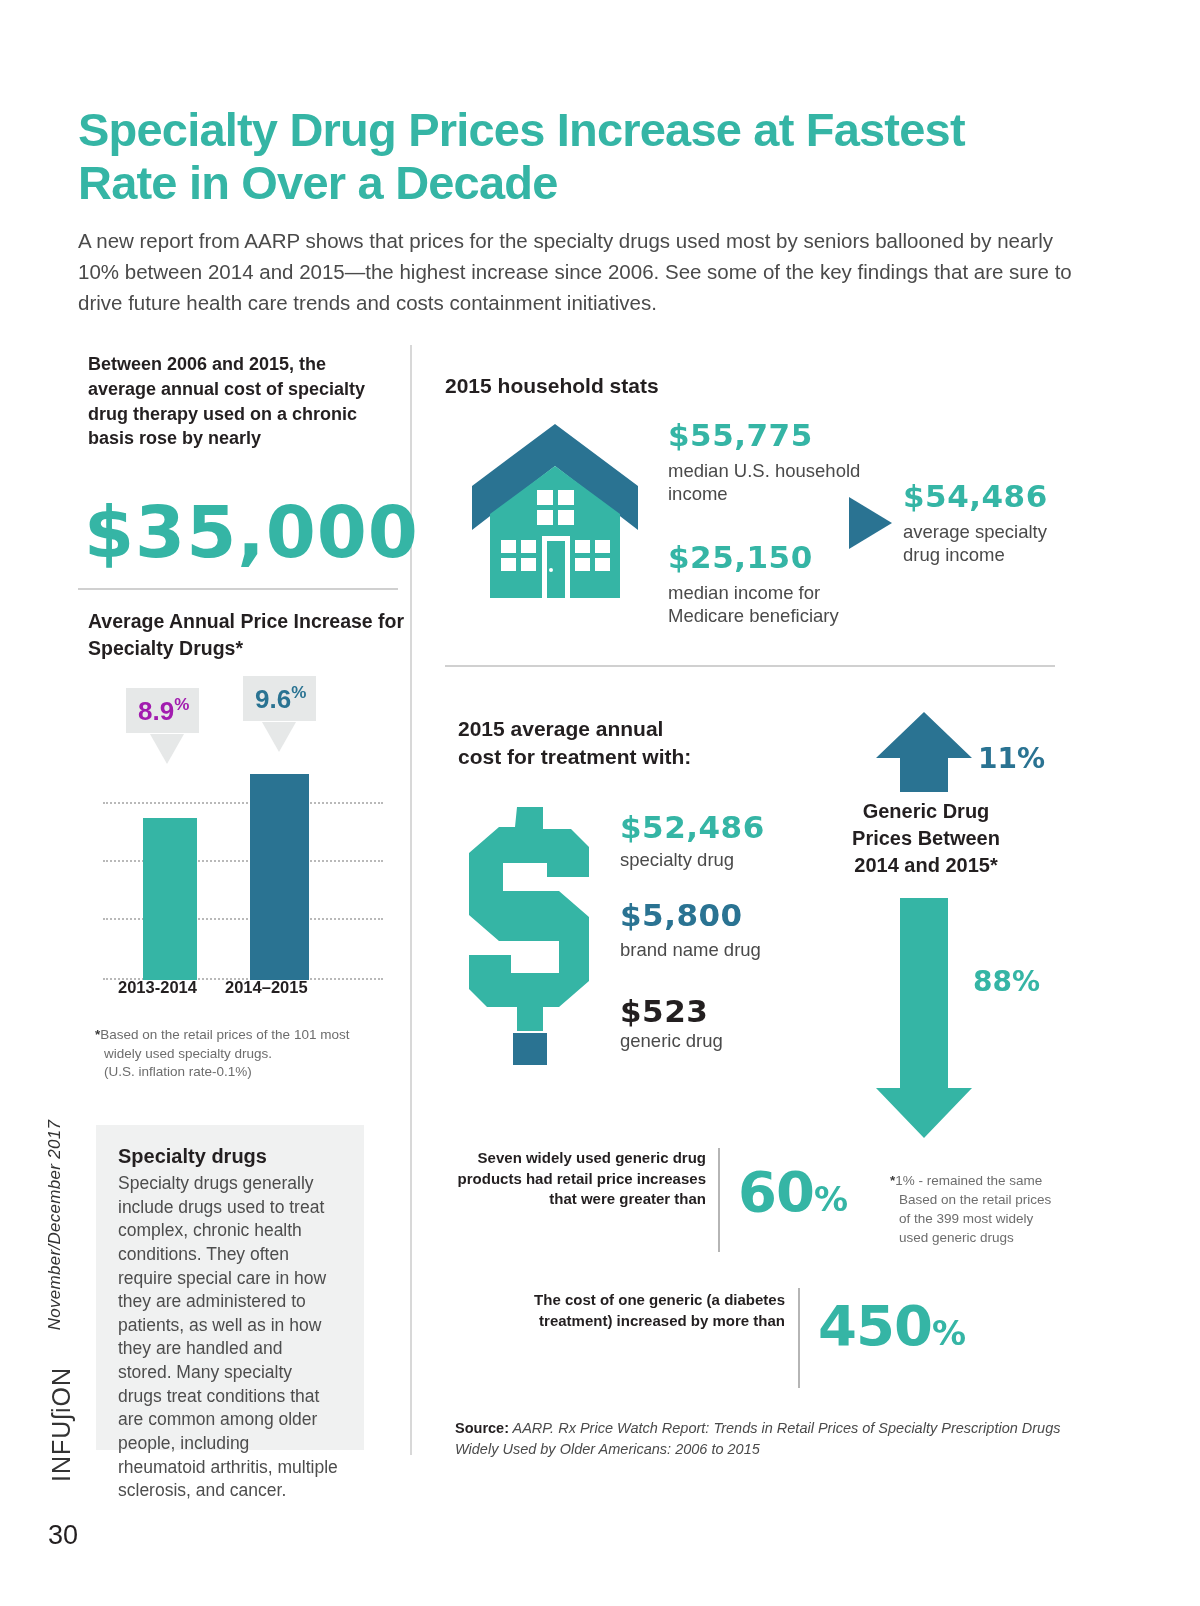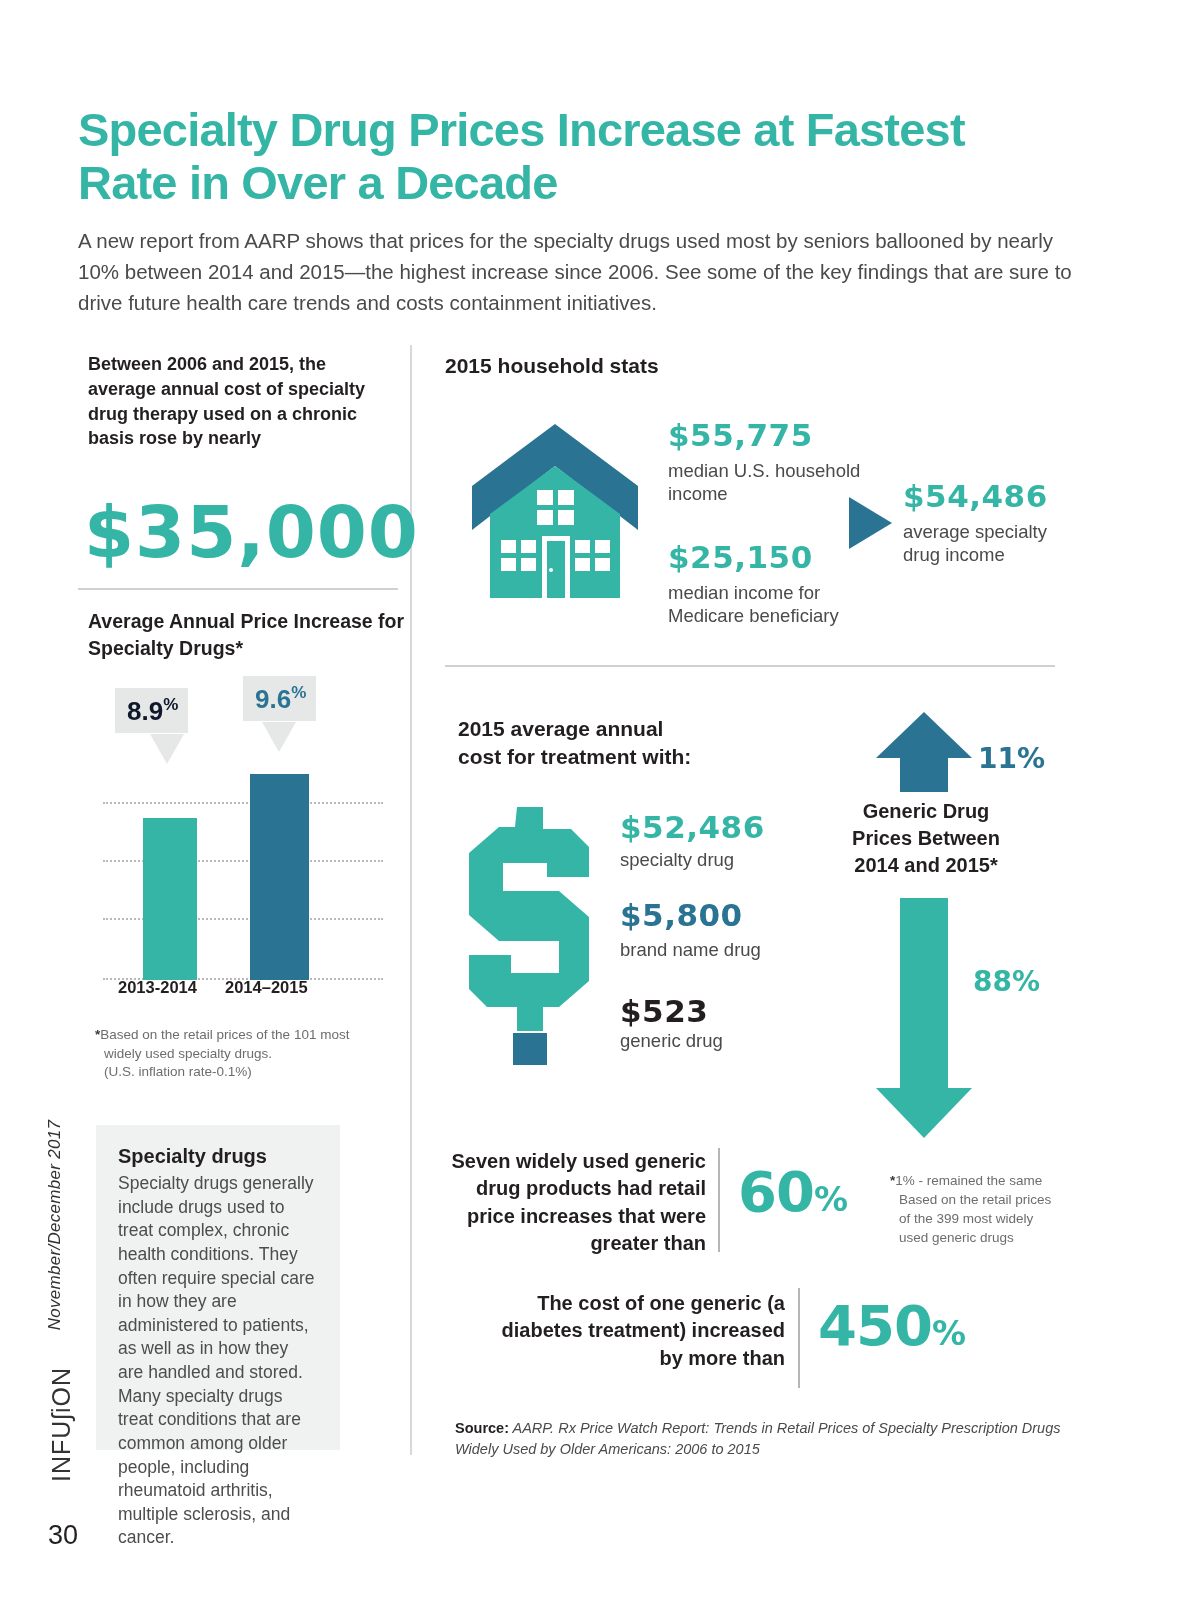--- a/index.html
+++ b/index.html
@@ -65,21 +65,21 @@
   .bar {
     position: absolute; bottom: 0;
   }
   .bar-a { left: 48px; width: 54px; height: 162px; background: #35b5a5; }
   .bar-b { left: 155px; width: 59px; height: 206px; background: #2a7392; }
   .callout {
     position: absolute; background: #e6e8e8; padding: 8px 10px 9px 12px;
     font-size: 26px; font-weight: bold; line-height: 1;
   }
   .callout .pct { font-size: 17px; vertical-align: super; }
-  .callout-a { left: 20px; top: -2px; color: #0f172a; }
+  .callout-a { left: 31px; top: -2px; color: #a21caf; }
   .callout-b { left: 148px; top: -14px; color: #2a7392; }
   .callout-tail {
     position: absolute; width: 0; height: 0;
     border-left: 17px solid transparent; border-right: 17px solid transparent;
     border-top: 30px solid #e6e8e8;
   }
   .tail-a { left: 55px; top: 44px; }
   .tail-b { left: 167px; top: 32px; }
   .xlabels {
     position: absolute; left: 95px; top: 978px; width: 310px;
@@ -90,21 +90,21 @@
   .xl-b { left: 130px; }
   .footnote-left {
     position: absolute; left: 95px; top: 1026px; width: 300px;
     font-size: 13.5px; line-height: 1.38; color: #6d6d6d;
   }
   .footnote-left .ast { font-weight: bold; color: #3a3a3a; }
   .fn-indent { display: block; padding-left: 9px; }
 
   
   .infobox {
-    position: absolute; left: 96px; top: 1125px; width: 244px; height: 325px;
+    position: absolute; left: 96px; top: 1125px; width: 268px; height: 325px;
     background: #f0f1f1; padding: 20px 24px 0 22px;
   }
   .infobox h3 {
     font-size: 20px; font-weight: bold; color: #231f20; margin-bottom: 4px;
   }
   .infobox p { font-size: 17.5px; line-height: 1.35; color: #4d4d4d; }
 
   
   .vert-date {
     position: absolute; left: -60px; top: 1215px; width: 230px;
@@ -120,21 +120,21 @@
   .page-num {
     position: absolute; left: 48px; top: 1520px;
     font-size: 27px; color: #231f20;
   }
 
   
   .sec-title {
     position: absolute; font-size: 21px; font-weight: bold; color: #231f20;
     line-height: 1.35;
   }
-  .st-house { left: 445px; top: 352px; }
+  .st-house { left: 445px; top: 372px; }
   .st-cost  { left: 458px; top: 715px; width: 250px; }
 
   .house { position: absolute; left: 470px; top: 418px; width: 170px; height: 185px; }
 
   .stat-val {
     position: absolute; font-size: 31px; font-weight: bold; line-height: 1;
     font-family: "DejaVu Sans", sans-serif; letter-spacing: 0.5px;
   }
   .stat-lbl { position: absolute; font-size: 18.5px; line-height: 1.27; color: #4a4a4a; }
 
@@ -174,21 +174,21 @@
   .pct-88 {
     position: absolute; left: 973px; top: 965px; font-size: 28px; font-weight: bold;
     color: #35b5a5; font-family: "DejaVu Sans", sans-serif;
   }
   .footnote-right {
     position: absolute; left: 890px; top: 1172px; width: 190px;
     font-size: 13.5px; line-height: 1.4; color: #6d6d6d;
   }
   .footnote-right .ast { font-weight: bold; color: #3a3a3a; }
   .pc-text {
-    position: absolute; text-align: right; font-size: 20px; font-weight: bold;
+    position: absolute; text-align: right; font-size: 15px; font-weight: bold;
     line-height: 1.37; color: #231f20;
   }
   .pc-rule { position: absolute; width: 2px; background: #b5b5b5; }
   .pc-big {
     position: absolute; font-size: 56px; font-weight: bold; color: #35b5a5;
     font-family: "DejaVu Sans", sans-serif; line-height: 1; letter-spacing: -1px;
   }
   .pc-big .sm { font-size: 34px; }
 
   .t-60 { left: 438px; top: 1148px; width: 268px; }

